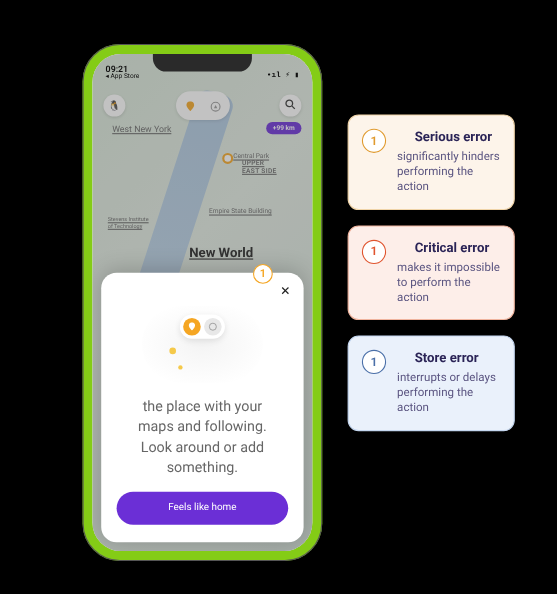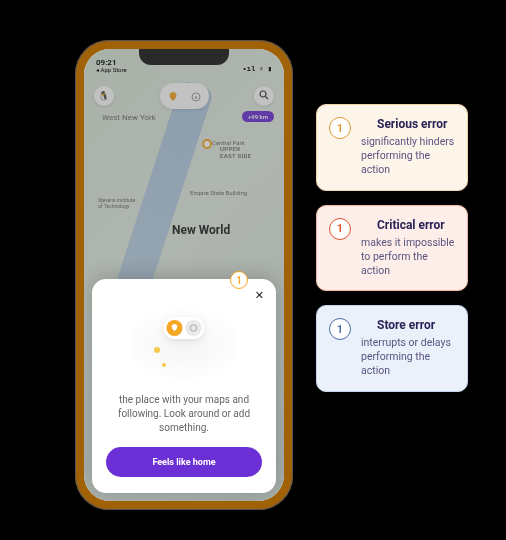--- a/index.html
+++ b/index.html
@@ -10,21 +10,21 @@
     font-family: -apple-system, BlinkMacSystemFont, "Segoe UI", Roboto, sans-serif;
     position: relative;
     overflow: hidden;
   }
   .phone {
     position: absolute;
     left: 75px;
     top: 40px;
     width: 218px;
     height: 470px;
-    background: #a16207;
+    background: #84cc16;
     border-radius: 34px;
     padding: 9px;
     box-shadow: 0 0 0 1px #555 inset;
   }
   .screen {
     width: 100%;
     height: 100%;
     background: #e8ebe8;
     border-radius: 26px;
     overflow: hidden;
@@ -112,20 +112,21 @@
     display: flex; align-items: center; justify-content: center;
   }
   .tab.active { color: #f5a623; }
   .tab.inactive { color: #999; }
   .search-ic { font-size: 12px; }
   .map-label {
     position: absolute;
     font-size: 8px;
     color: #6b6b6b;
     z-index: 2;
+    text-decoration: underline;
   }
   .ml1 { top: 64px; left: 18px; }
   .ml2 { top: 90px; left: 128px; font-size: 6px; }
   .ml3 { top: 96px; left: 136px; font-weight: 600; font-size: 6px; letter-spacing: 0.3px; }
   .ml4 { top: 140px; left: 106px; font-size: 6px; }
   .ml5 { top: 174px; left: 88px; font-size: 12px; font-weight: 700; color: #222; }
   .ml6 { top: 148px; left: 14px; font-size: 5px; }
   .badge-km {
     position: absolute;
     top: 62px; right: 10px;
@@ -205,35 +206,35 @@
   .id2 { left: 56px; top: 64px; width: 4px; height: 4px; }
   .sheet-title {
     text-align: center;
     font-size: 9px;
     font-weight: 700;
     color: #1a1a1a;
     margin-top: 8px;
   }
   .sheet-sub {
     text-align: center;
-    font-size: 10px;
+    font-size: 13px;
     color: #666;
     line-height: 1.4;
     margin-top: 4px;
     padding: 0 6px;
   }
   .sheet-btn {
     margin-top: 12px;
     background: #6b2fd6;
     color: #fff;
     text-align: center;
     padding: 10px;
     border-radius: 20px;
     font-size: 9px;
-    font-weight: 700;
+    font-weight: 400;
     cursor: pointer;
   }
   .legend {
     position: absolute;
     left: 316px;
     top: 104px;
     width: 152px;
     display: flex;
     flex-direction: column;
     gap: 14px;

